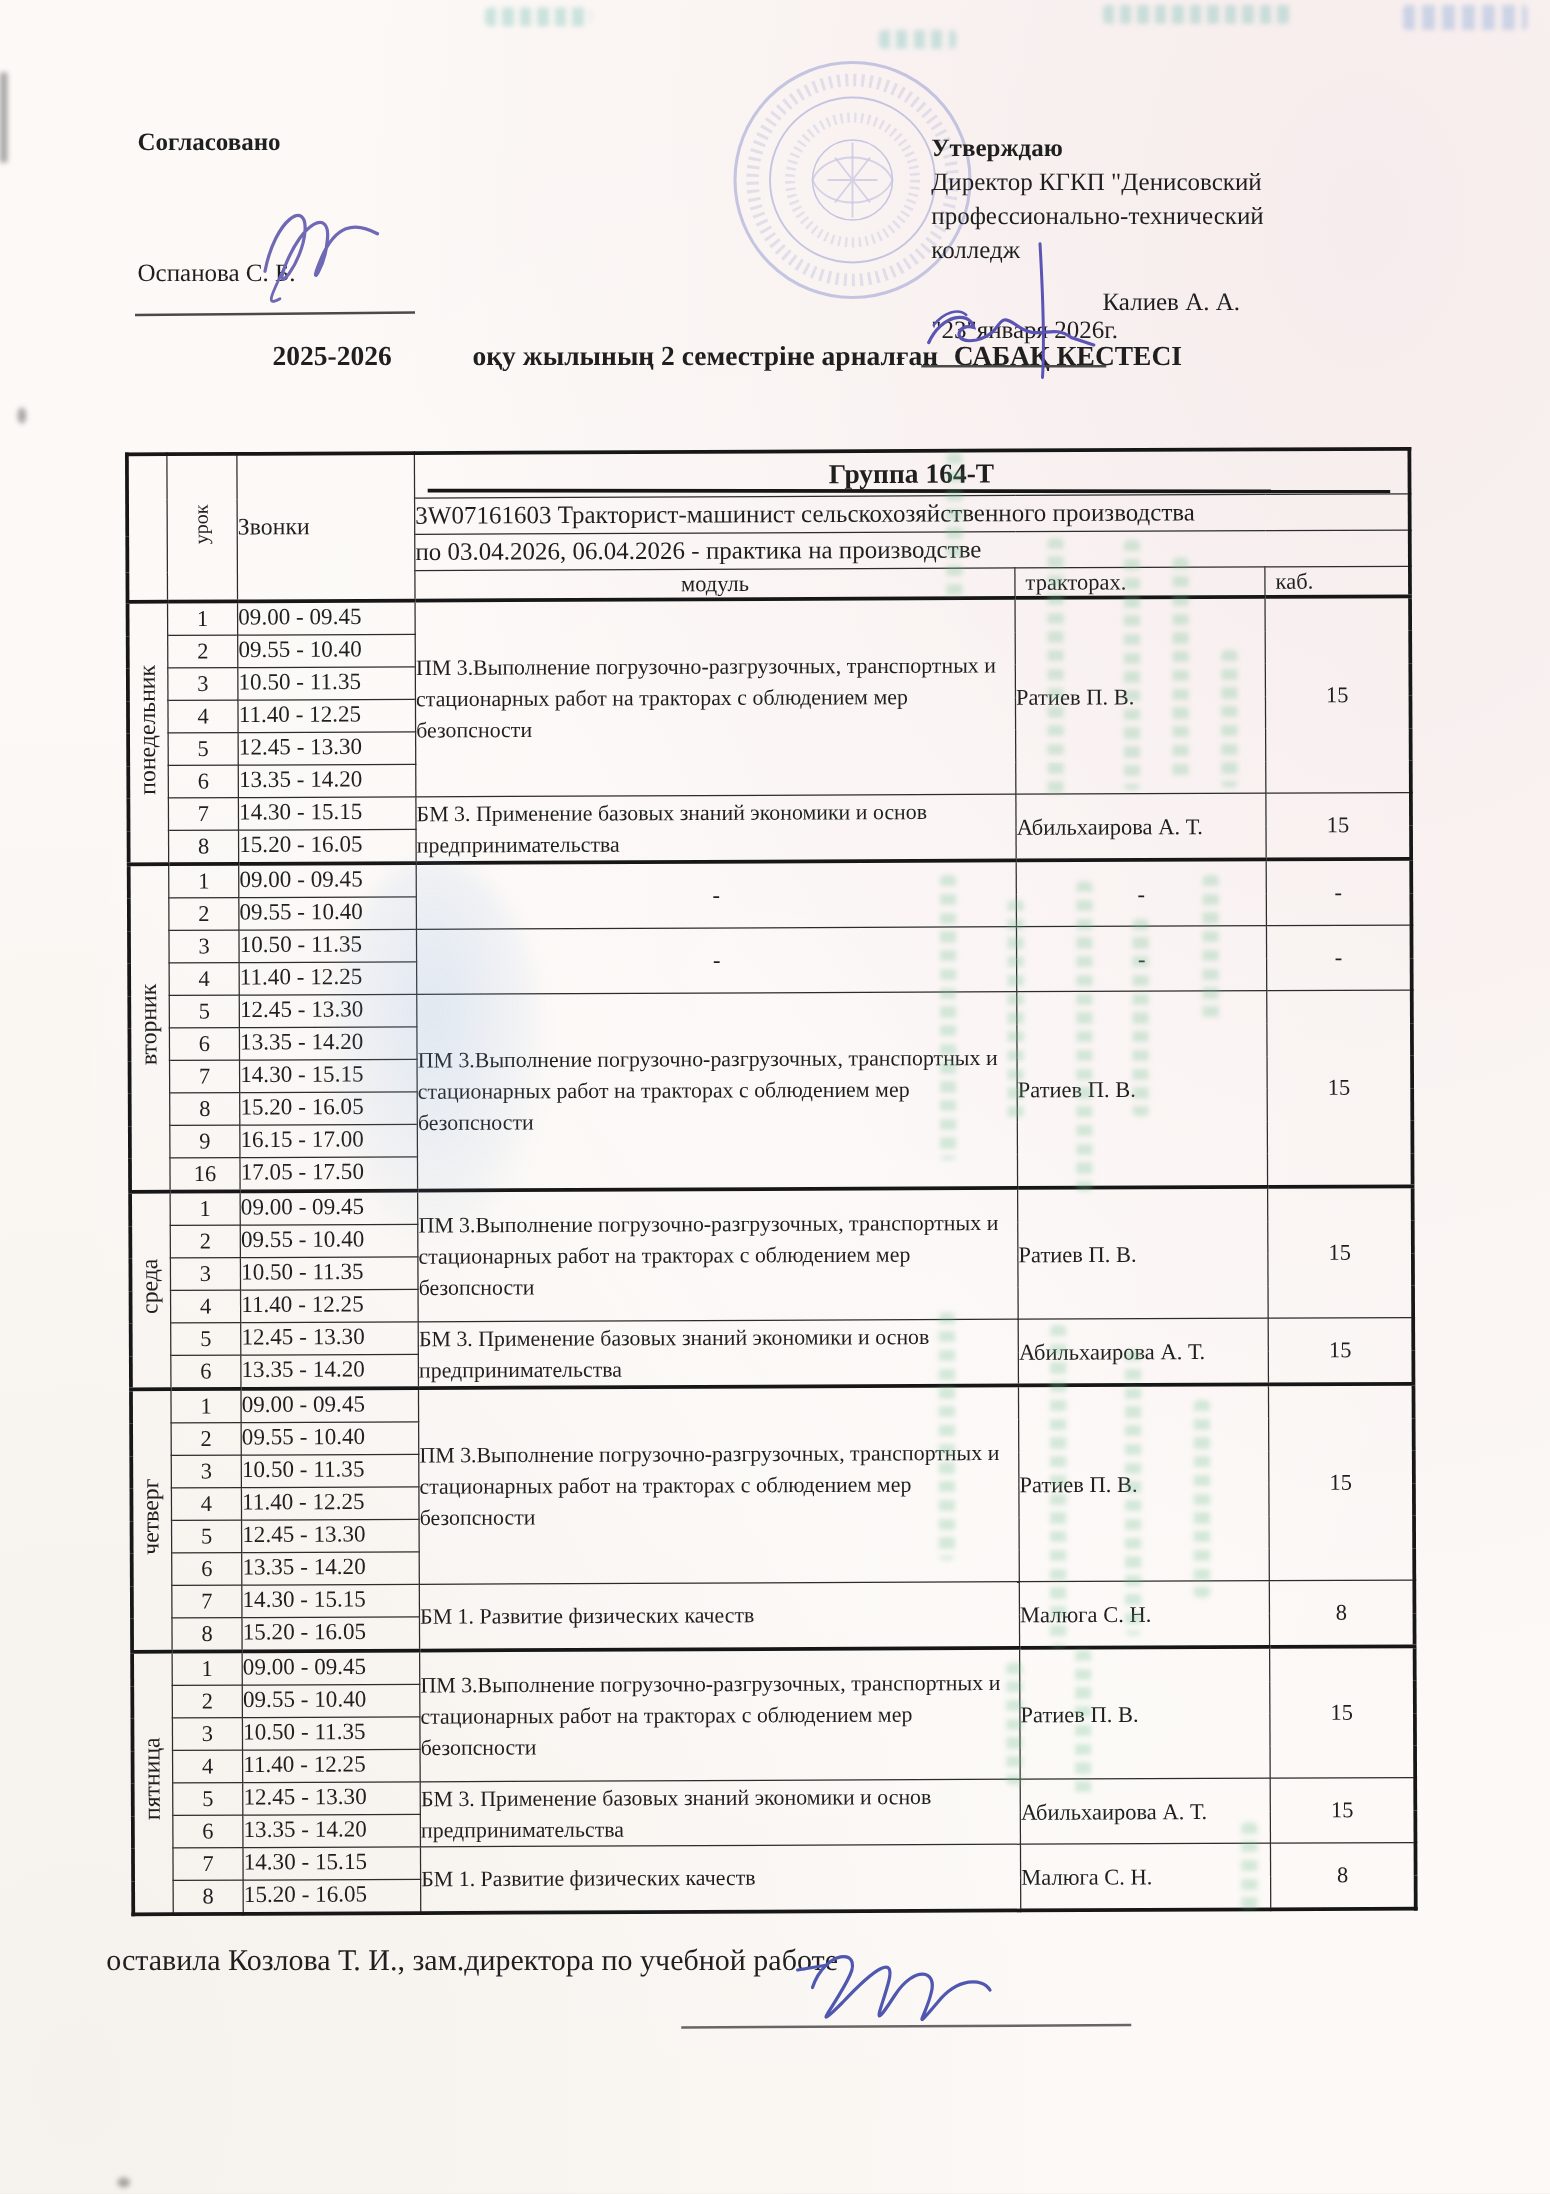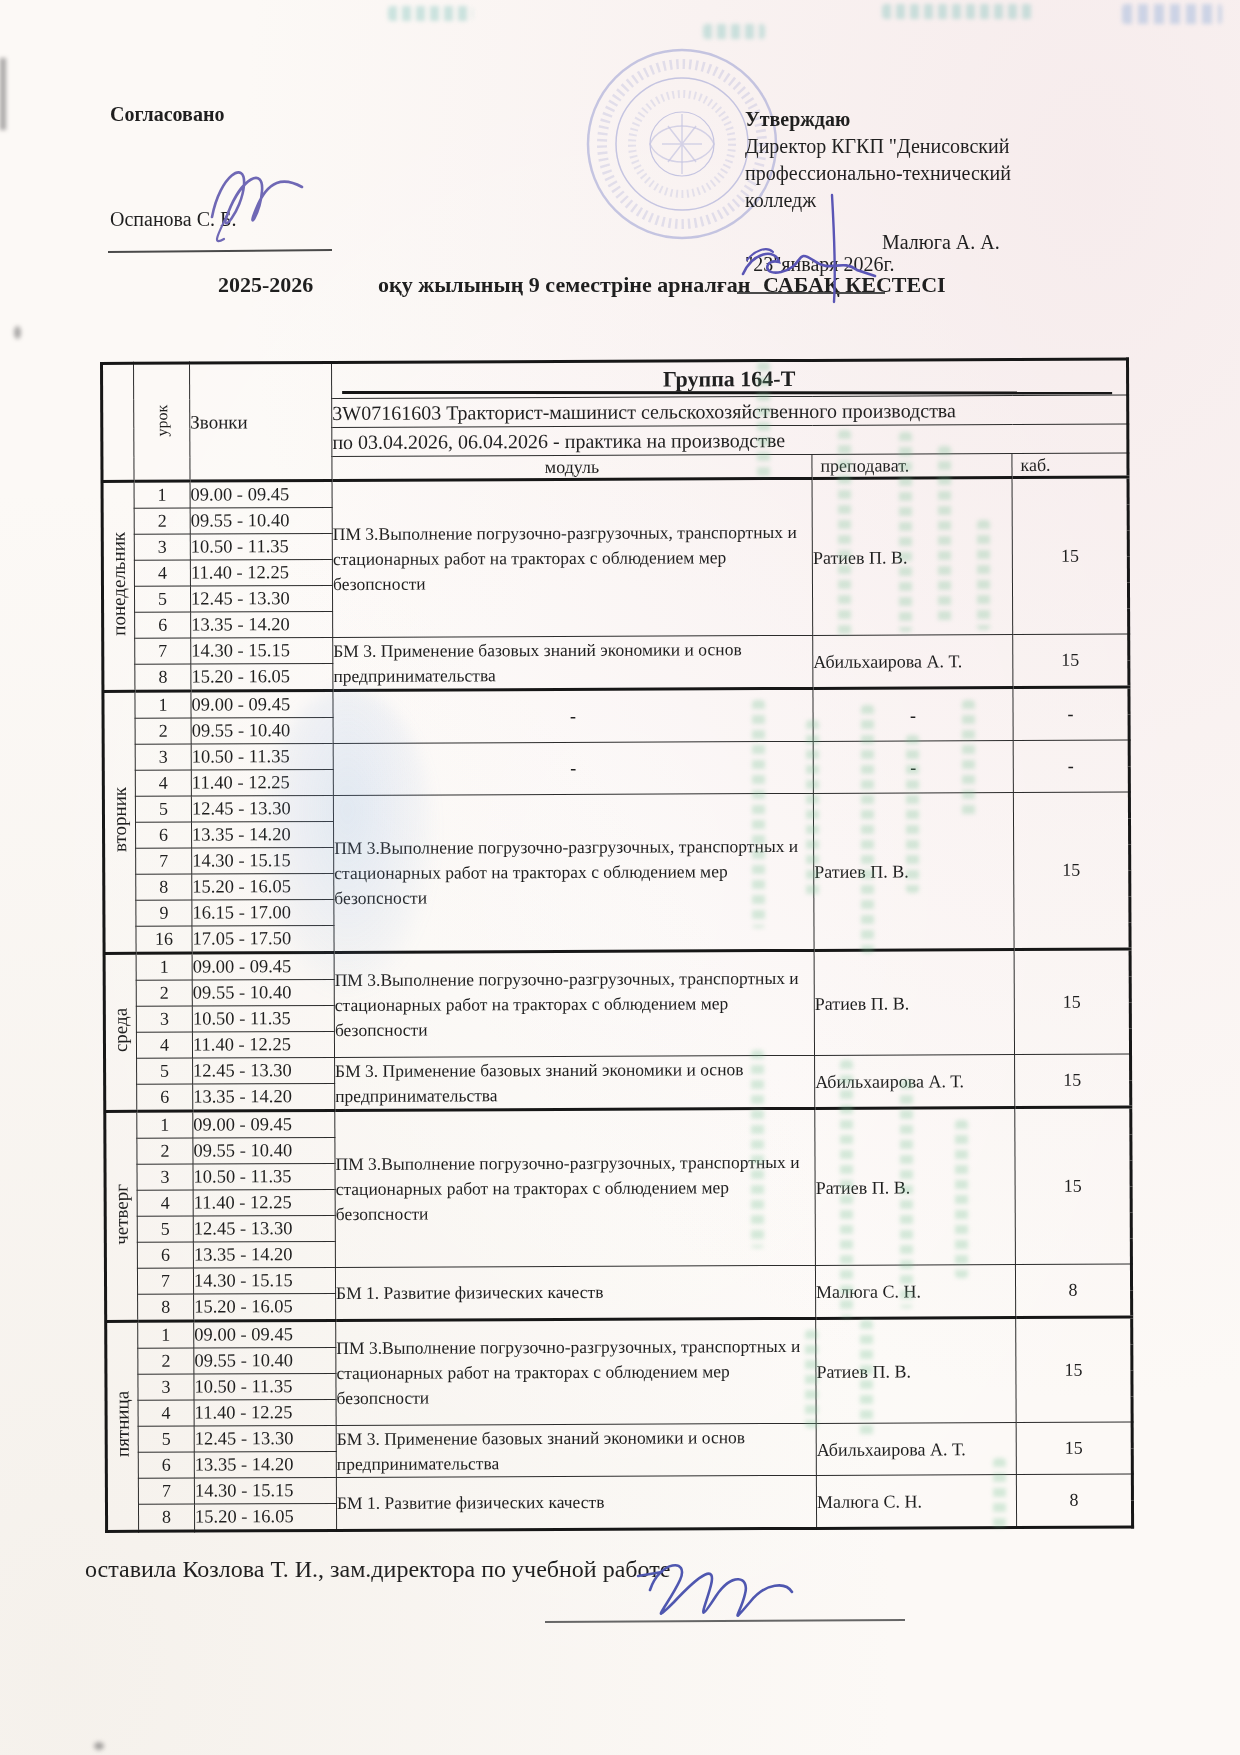--- a/index.html
+++ b/index.html
@@ -139,26 +139,26 @@
     <div class="b">Согласовано</div>
   </div>
   <div class="hdr-block" style="left:110px;top:205px;">Оспанова С. Б.</div>
 
   <div class="hdr-block" style="left:745px;top:106px;line-height:27px;">
     <div class="b">Утверждаю</div>
     <div>Директор КГКП "Денисовский</div>
     <div>профессионально-технический</div>
     <div>колледж</div>
   </div>
-  <div class="hdr-block" style="left:882px;top:228px;">Малюга А. А.</div>
+  <div class="hdr-block" style="left:882px;top:228px;">Калиев А. А.</div>
   <div class="hdr-block" style="left:745px;top:250px;">"23"января 2026г.</div>
 
   <div class="title-line1">
     <span style="left:218px;">2025-2026</span>
-    <span style="left:378px;">оқу жылының  9   семестріне арналған</span>
+    <span style="left:378px;">оқу жылының  2   семестріне арналған</span>
     <span style="left:763px;">САБАҚ КЕСТЕСІ</span>
   </div>
 
   <table class="sched">
     <colgroup>
       <col class="c-day">
         <col class="c-urok">
         <col class="c-time">
         <col class="c-mod">
         <col class="c-teach">
@@ -172,21 +172,21 @@
         <td colspan="3" class="group-cell"><span>Группа 164-Т</span><div class="group-underline"></div></td>
       </tr>
       <tr class="hdr-row2">
         <td colspan="3" class="prog">3W07161603 Тракторист-машинист сельскохозяйственного производства</td>
       </tr>
       <tr class="hdr-row3">
         <td colspan="3" class="prog">по 03.04.2026, 06.04.2026 - практика на производстве</td>
       </tr>
       <tr class="hdr-row4">
         <td class="colh module-h">модуль</td>
-        <td class="colh teach-h">преподават.</td>
+        <td class="colh teach-h">тракторах.</td>
         <td class="colh room-h">каб.</td>
       </tr>
     </thead>
     <tbody>
         <tr class="day-start">
           <td class="day-cell" rowspan="8"><span class="vtext">понедельник</span></td>
           <td class="num">1</td>
           <td class="time">09.00 - 09.45</td>
           <td class="module" rowspan="6">ПМ 3.Выполнение погрузочно-разгрузочных, транспортных и стационарных работ на тракторах с облюдением мер безопсности</td>
           <td class="teacher" rowspan="6">Ратиев П. В.</td>

